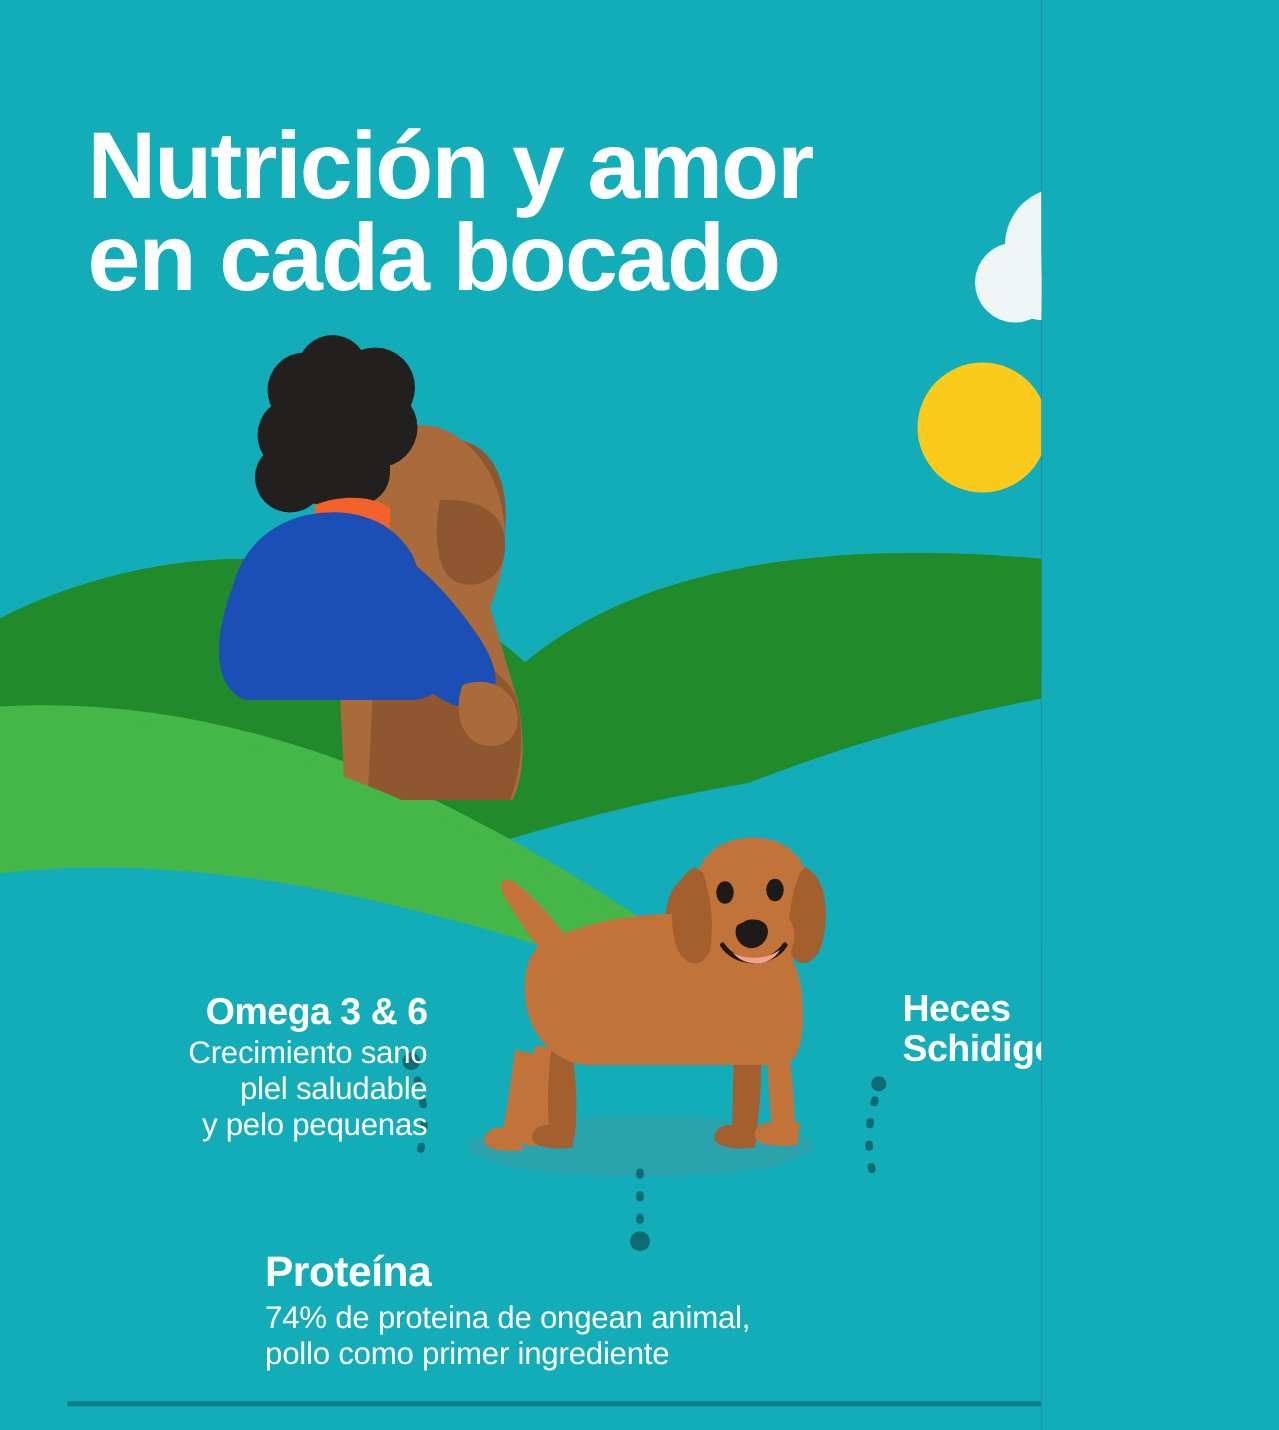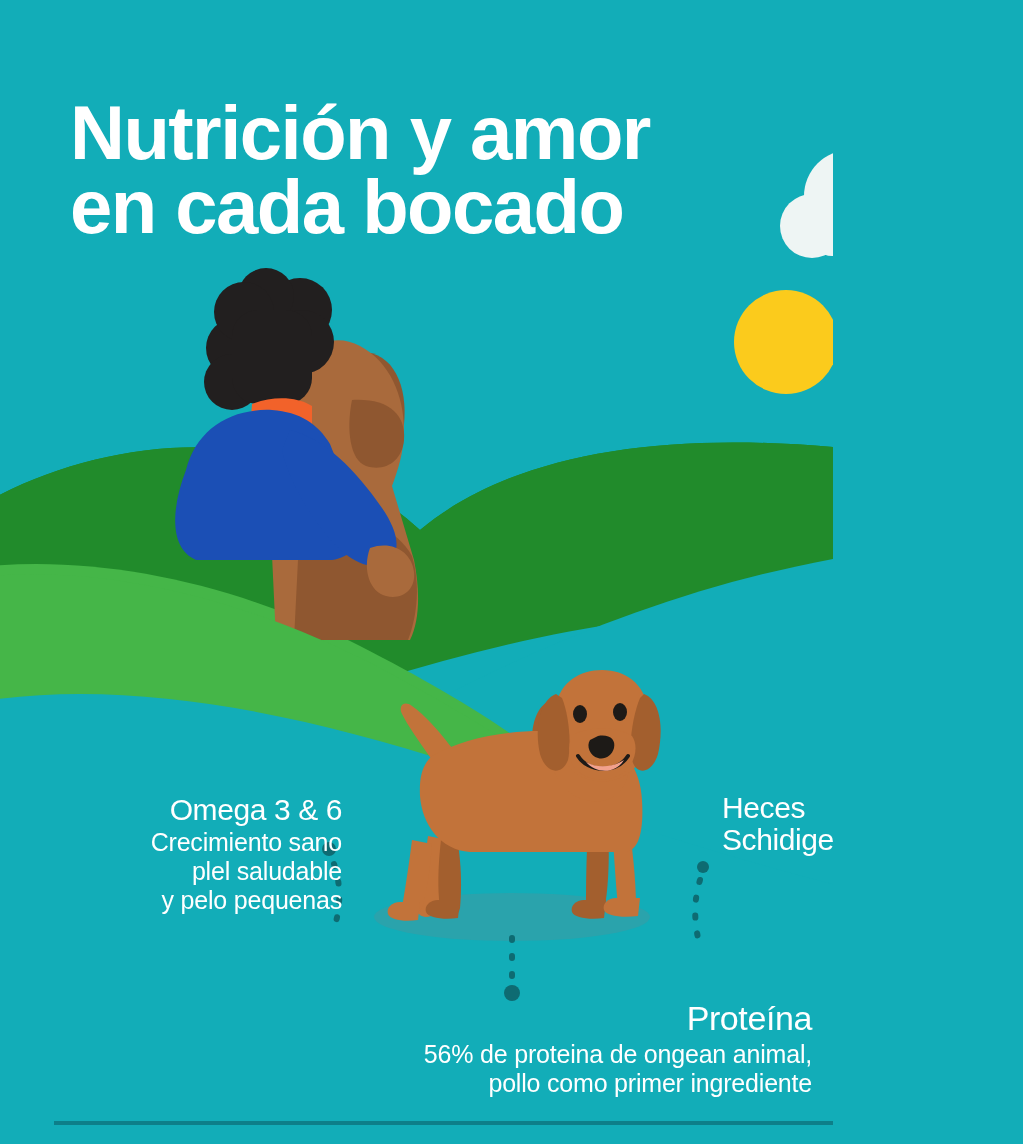--- a/index.html
+++ b/index.html
@@ -21,21 +21,21 @@
     font-weight:bold;
     font-size:76px;
     line-height:0.98;
     letter-spacing:-1.5px;
     white-space:pre-line;
   }
 
   
   .callout{position:absolute;color:#ffffff;}
   .callout .c-title{
-    font-weight:normal;
+    font-weight:bold;
     font-size:30px;
     line-height:1.08;
     letter-spacing:-0.4px;
     white-space:pre-line;
     margin:0;
   }
   .callout .c-body{
     font-size:25px;
     line-height:1.16;
     letter-spacing:-0.2px;
@@ -49,21 +49,21 @@
     text-align:right;
   }
   #callout-yucca{
     left:722px; top:792px;
     width:260px;
     text-align:left;
   }
   #callout-proteina{
     left:212px; top:1000px;
     width:600px;
-    text-align:right;
+    text-align:left;
   }
   #callout-proteina .c-title{font-size:34px;}
   #callout-proteina .c-body{font-size:25px;margin-top:3px;}
 </style>
 </head>
 <body>
 
 <div id="poster">
 
   <svg id="scene" viewBox="0 0 1023 1144" xmlns="http://www.w3.org/2000/svg">
@@ -274,17 +274,17 @@
 y pelo pequenas</div>
   </div>
 
   <div class="callout" id="callout-yucca">
     <div class="c-title">Heces
 Schidigera</div>
   </div>
 
   <div class="callout" id="callout-proteina">
     <div class="c-title">Proteína</div>
-    <div class="c-body">56% de proteina de ongean animal,
+    <div class="c-body">74% de proteina de ongean animal,
 pollo como primer ingrediente</div>
   </div>
 
 </div>
 
 </body></html>

